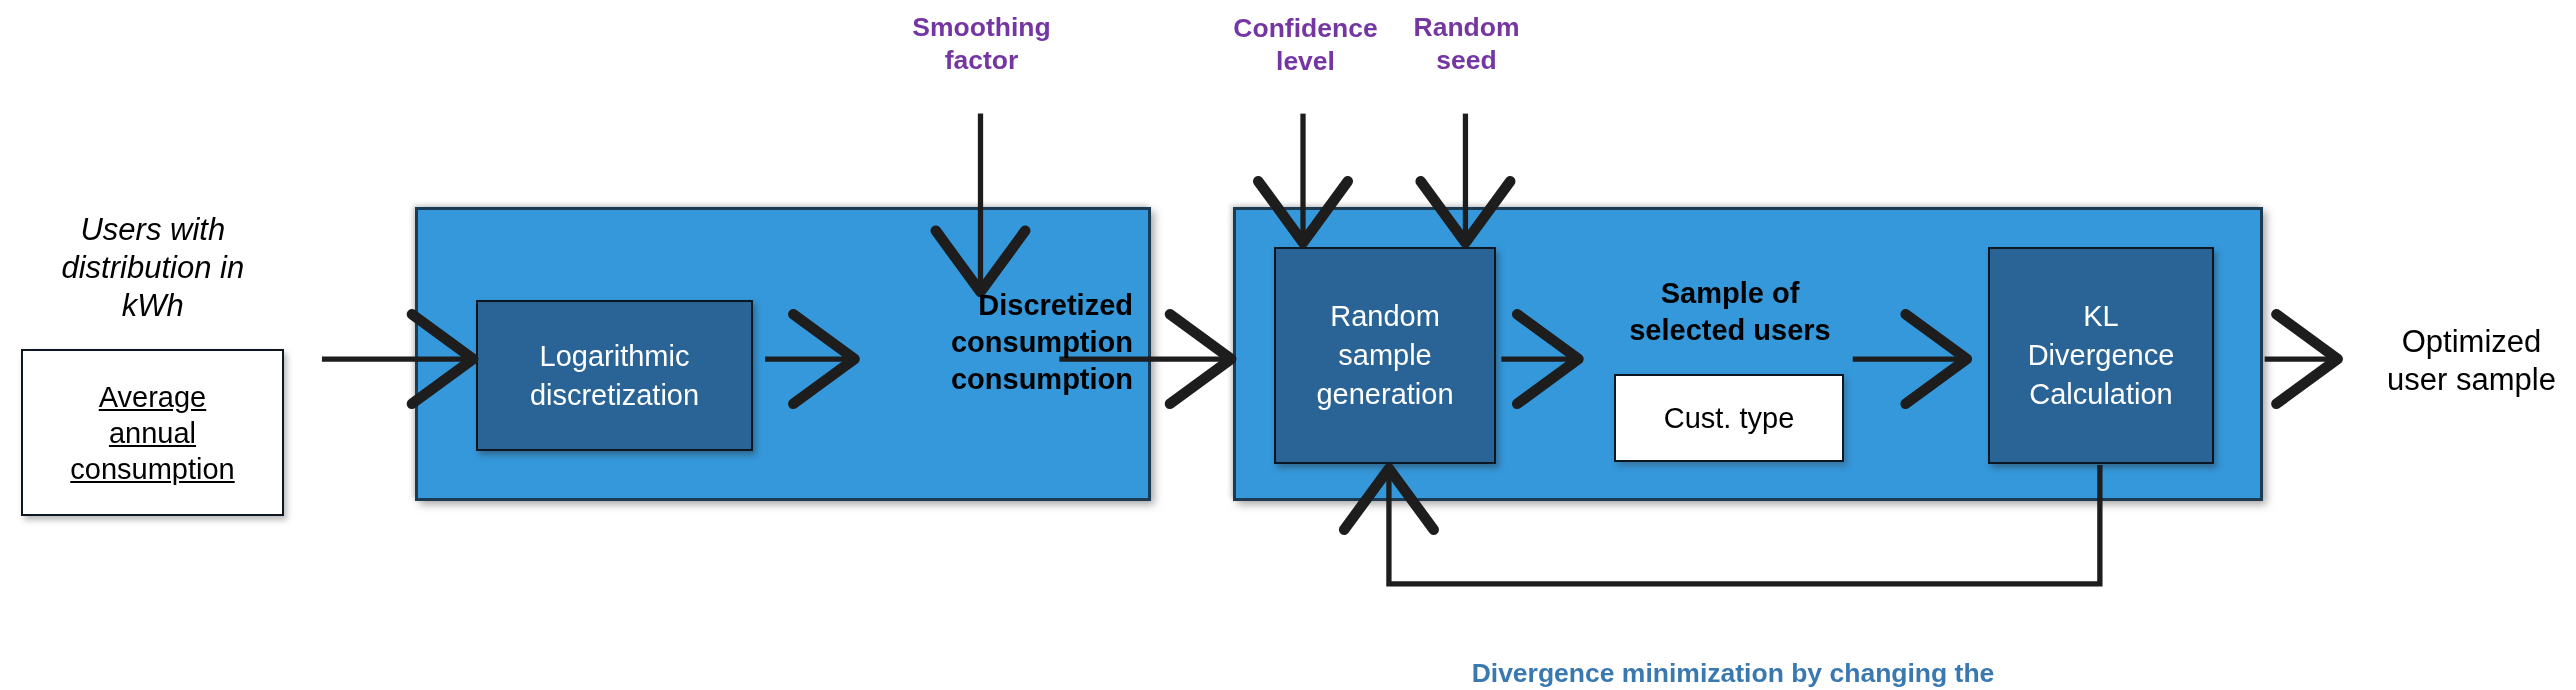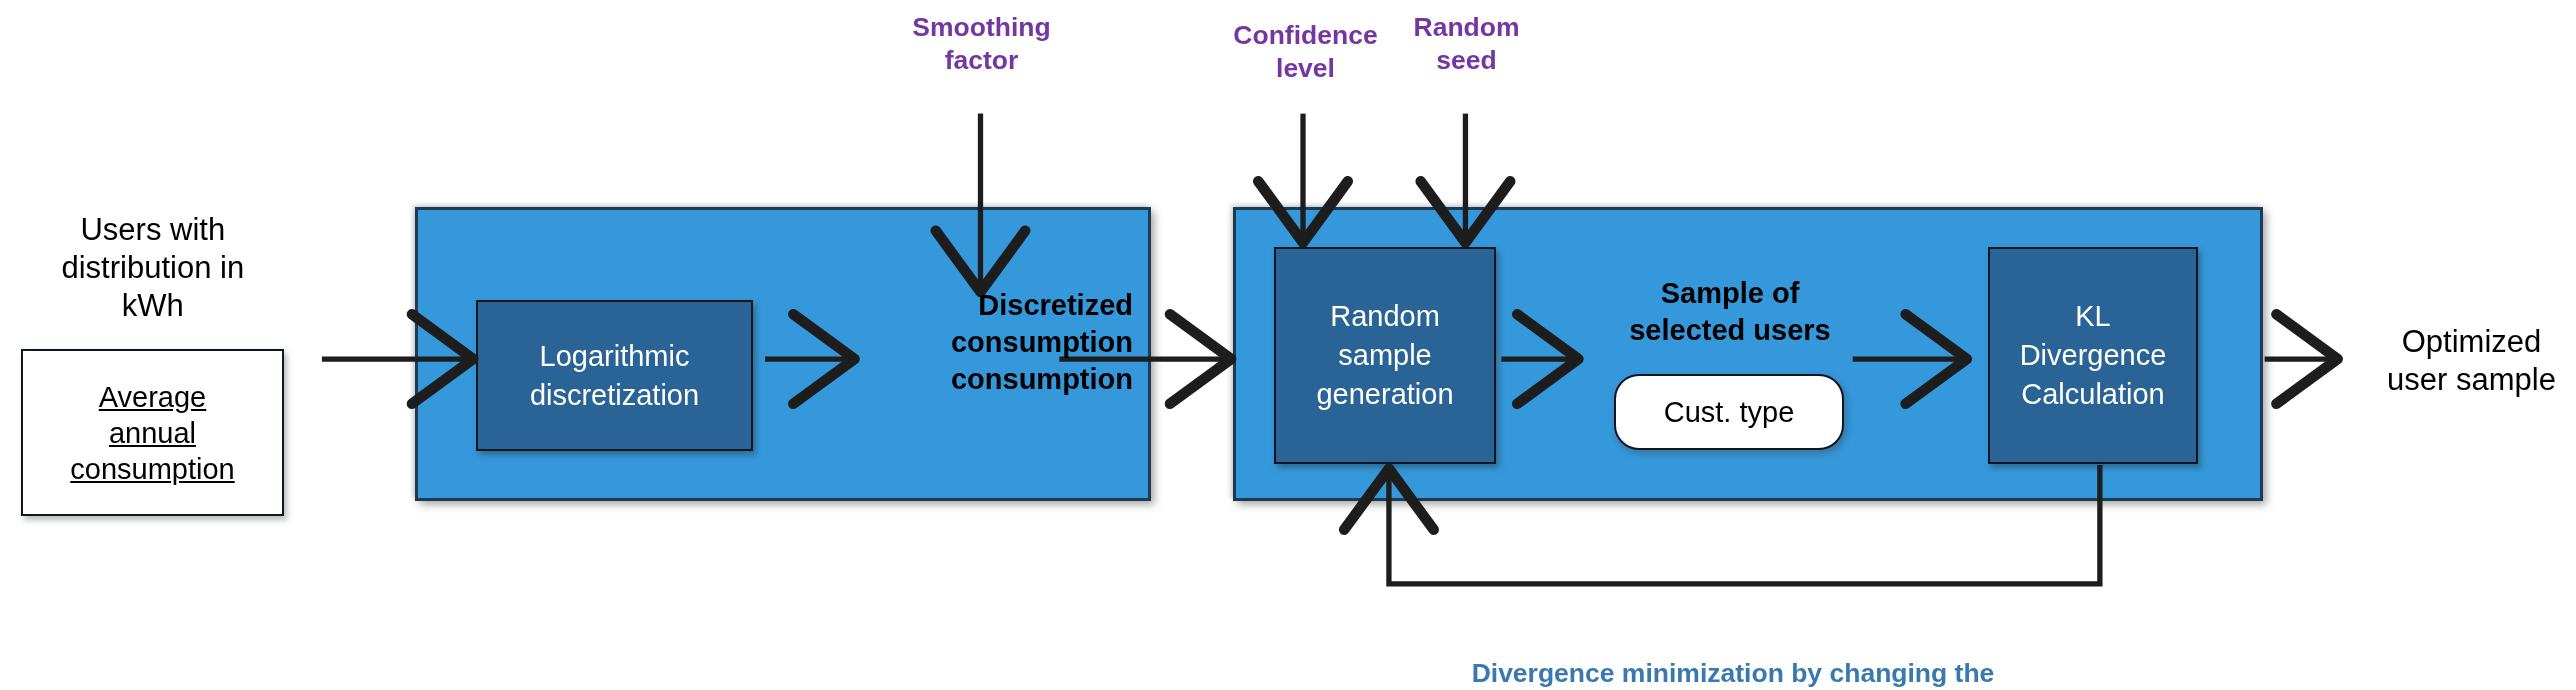--- a/index.html
+++ b/index.html
@@ -37,21 +37,21 @@
   .lines{position:absolute;left:0;top:0;z-index:4;pointer-events:none;}
 </style>
 </head>
 <body>
 
 <div class="canvas">
 
   <div class="abs container-box" style="left:415px;top:207px;width:736px;height:294px;"></div>
   <div class="abs container-box" style="left:1233px;top:207px;width:1030px;height:294px;"></div>
 
-  <div class="abs txt black-label" style="left:11.8px;top:211px;width:282px;height:113px;">
+  <div class="abs txt black-label" style="left:11.8px;top:211px;width:282px;height:113px;font-style:italic;">
     <span>Users with</span>
     <span>distribution in</span>
     <span>kWh</span>
   </div>
 
   <div class="abs txt white-box" style="left:21px;top:349px;width:263px;height:167px;text-decoration:underline;">
     <span>Average</span>
     <span>annual</span>
     <span>consumption</span>
   </div>
@@ -71,40 +71,40 @@
     <span>Random</span>
     <span>sample</span>
     <span>generation</span>
   </div>
 
   <div class="abs txt black-bold" style="left:1583px;top:275px;width:294px;height:74px;">
     <span>Sample of</span>
     <span>selected users</span>
   </div>
 
-  <div class="abs txt white-box" style="left:1614px;top:374px;width:230px;height:76px;border-radius:25px;">
+  <div class="abs txt white-box" style="left:1614px;top:374px;width:230px;height:88px;">
     <span>Cust. type</span>
   </div>
 
-  <div class="abs txt process-box" style="left:1988px;top:247px;width:210px;height:217px;">
+  <div class="abs txt process-box" style="left:1988px;top:247px;width:226px;height:217px;">
     <span>KL</span>
     <span>Divergence</span>
     <span>Calculation</span>
   </div>
 
   <div class="abs txt black-label" style="left:2342px;top:323px;width:259px;height:75px;">
     <span>Optimized</span>
     <span>user sample</span>
   </div>
 
   <div class="abs txt purple-label" style="left:864px;top:10.6px;width:235px;height:66px;">
     <span>Smoothing</span>
     <span>factor</span>
   </div>
-  <div class="abs txt purple-label" style="left:1188px;top:19px;width:235px;height:66px;">
+  <div class="abs txt purple-label" style="left:1188px;top:12px;width:235px;height:66px;">
     <span>Confidence</span>
     <span>level</span>
   </div>
   <div class="abs txt purple-label" style="left:1349px;top:10.6px;width:235px;height:66px;">
     <span>Random</span>
     <span>seed</span>
   </div>
 
   <div class="abs txt blue-label" style="left:1380px;top:616px;width:706px;height:67px;">
     <span>Divergence minimization by changing the</span>

